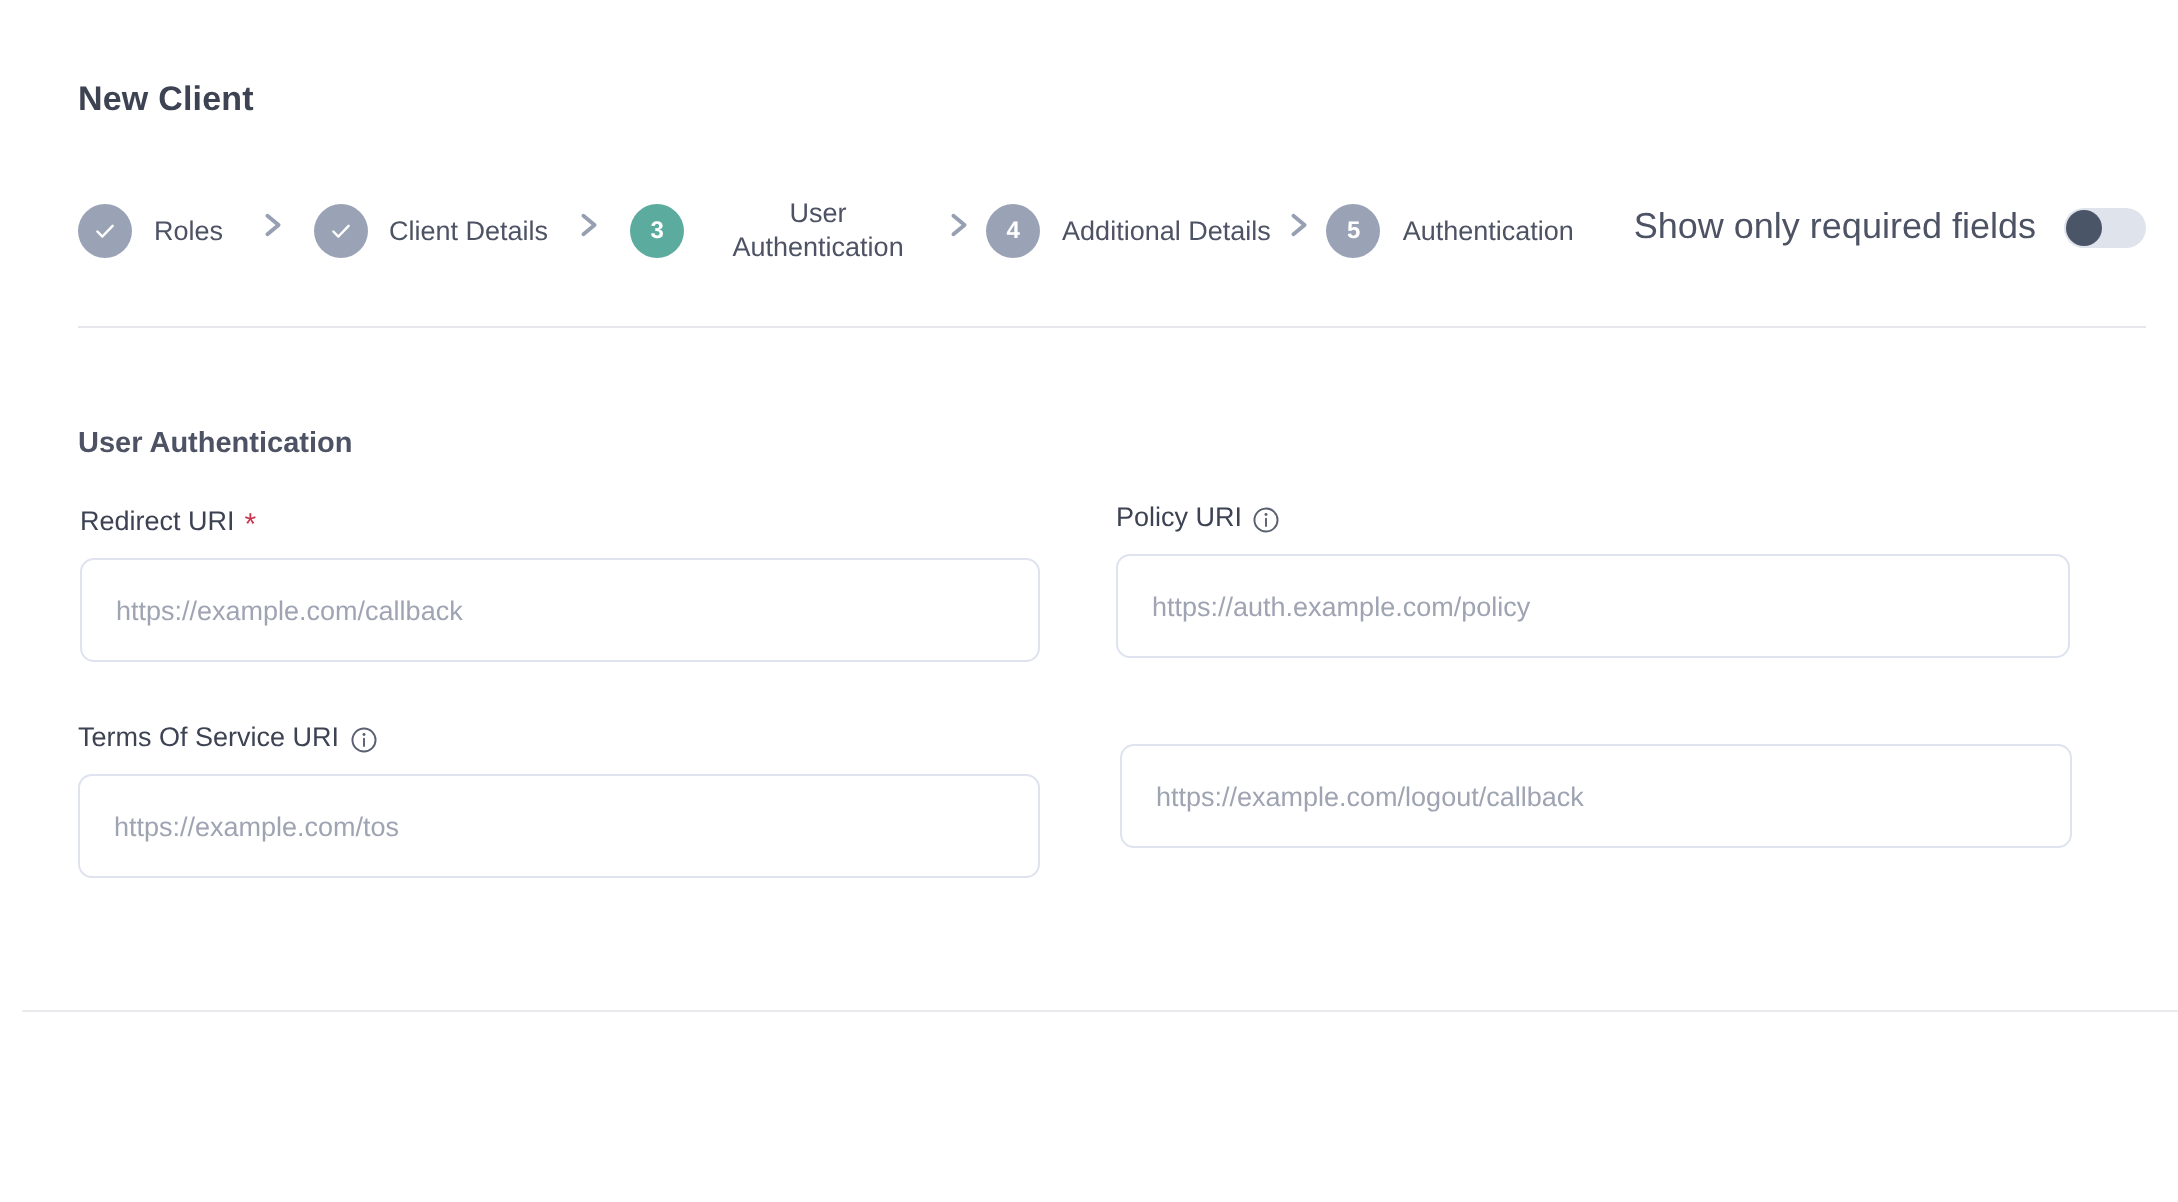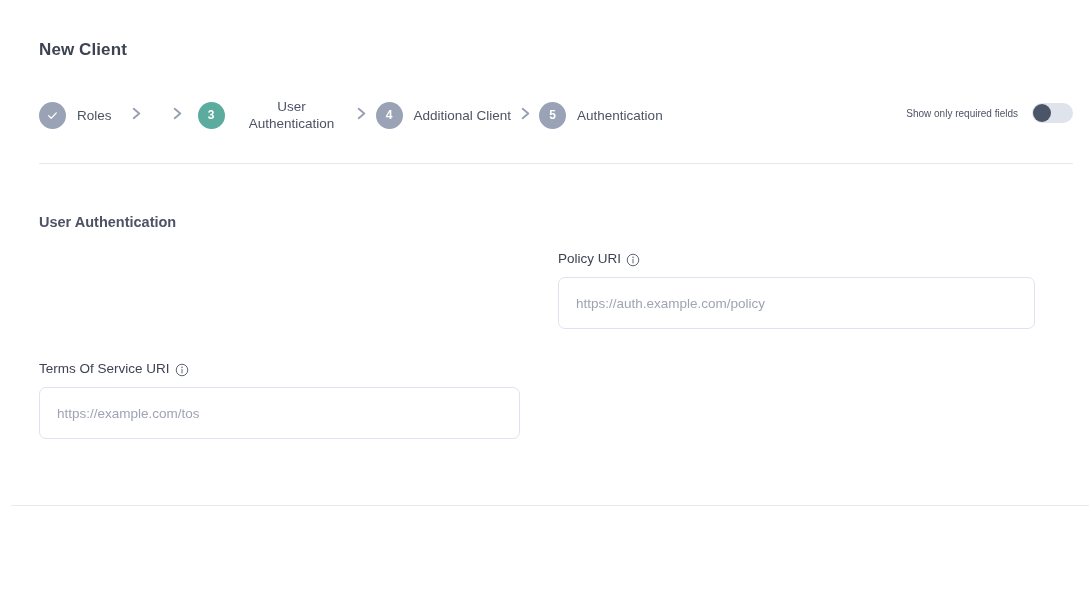--- a/index.html
+++ b/index.html
@@ -87,21 +87,21 @@
   
   .toggle-group {
     position: absolute;
     right: 27px;
     top: 103px;
     display: flex;
     align-items: center;
     gap: 14px;
   }
   .toggle-label {
-    font-size: 10px;
+    font-size: 18px;
     color: #4d5364;
   }
   .toggle {
     width: 41px;
     height: 20px;
     border-radius: 10px;
     background: #dfe3eb;
     position: relative;
     cursor: pointer;
     flex: 0 0 auto;
@@ -219,20 +219,30 @@
     </div>
 
     <div class="step-sep sp1">
       <span>
         <svg width="13" height="15" viewBox="0 0 14 16" fill="none">
           <path d="M4 3 L10 8 L4 13" stroke="#97a0b3" stroke-width="2.1" stroke-linecap="round" stroke-linejoin="round"></path>
         </svg>
       </span>
     </div>
 
+    <div class="step">
+      <div class="step-circle done">
+        <span>
+          <svg width="13" height="13" viewBox="0 0 16 16" fill="none">
+            <path d="M3.3 8.3 L6.4 11.4 L12.7 4.8" stroke="#ffffff" stroke-width="1.5" stroke-linecap="round" stroke-linejoin="round"></path>
+          </svg>
+        </span>
+      </div>
+      <div class="step-label">Client Details</div>
+    </div>
 
     <div class="step-sep">
       <span>
         <svg width="13" height="15" viewBox="0 0 14 16" fill="none">
           <path d="M4 3 L10 8 L4 13" stroke="#97a0b3" stroke-width="2.1" stroke-linecap="round" stroke-linejoin="round"></path>
         </svg>
       </span>
     </div>
 
     <div class="step">
@@ -243,21 +253,21 @@
     <div class="step-sep sp-gap-a">
       <span>
         <svg width="13" height="15" viewBox="0 0 14 16" fill="none">
           <path d="M4 3 L10 8 L4 13" stroke="#97a0b3" stroke-width="2.1" stroke-linecap="round" stroke-linejoin="round"></path>
         </svg>
       </span>
     </div>
 
     <div class="step">
       <div class="step-circle todo">4</div>
-      <div class="step-label">Additional Client</div>
+      <div class="step-label">Additional Details</div>
     </div>
 
     <div class="step-sep sp-gap-b">
       <span>
         <svg width="13" height="15" viewBox="0 0 14 16" fill="none">
           <path d="M4 3 L10 8 L4 13" stroke="#97a0b3" stroke-width="2.1" stroke-linecap="round" stroke-linejoin="round"></path>
         </svg>
       </span>
     </div>
 
@@ -271,20 +281,27 @@
     <span class="toggle-label">Show only required fields</span>
     <span class="toggle">
       <span class="knob"></span>
     </span>
   </div>
 
   <div class="divider-top"></div>
 
   <div class="section-title">User Authentication</div>
 
+  <div class="field f-redirect">
+    <div class="field-label">
+      <span>Redirect URI</span>
+      <span class="req-star">*</span>
+    </div>
+    <input class="field-input" type="text" placeholder="https://example.com/callback" style="">
+  </div>
 
   <div class="field f-tos">
     <div class="field-label">
       <span>Terms Of Service URI</span>
       <span class="info-icon">
         <svg width="14" height="14" viewBox="0 0 16 16" fill="none">
           <circle cx="8" cy="8" r="6.6" stroke="#5a6072" stroke-width="1.1"></circle>
           <circle cx="8" cy="4.9" r="0.85" fill="#5a6072"></circle>
           <path d="M8 7.2 V11.4" stroke="#5a6072" stroke-width="1.1" stroke-linecap="round"></path>
         </svg>
@@ -301,20 +318,21 @@
           <circle cx="8" cy="8" r="6.6" stroke="#5a6072" stroke-width="1.1"></circle>
           <circle cx="8" cy="4.9" r="0.85" fill="#5a6072"></circle>
           <path d="M8 7.2 V11.4" stroke="#5a6072" stroke-width="1.1" stroke-linecap="round"></path>
         </svg>
       </span>
     </div>
     <input class="field-input" type="text" placeholder="https://auth.example.com/policy" style="">
   </div>
 
   <div class="field f-postlogout">
+    <input class="field-input" type="text" placeholder="https://example.com/logout/callback" style="">
   </div>
 
   <div class="divider-bottom"></div>
 
   <div class="footer">
     
 
     
     
   </div>

